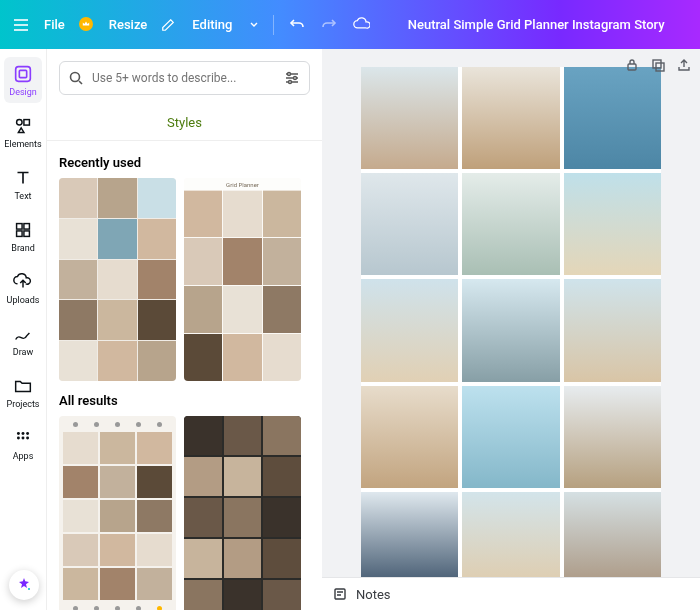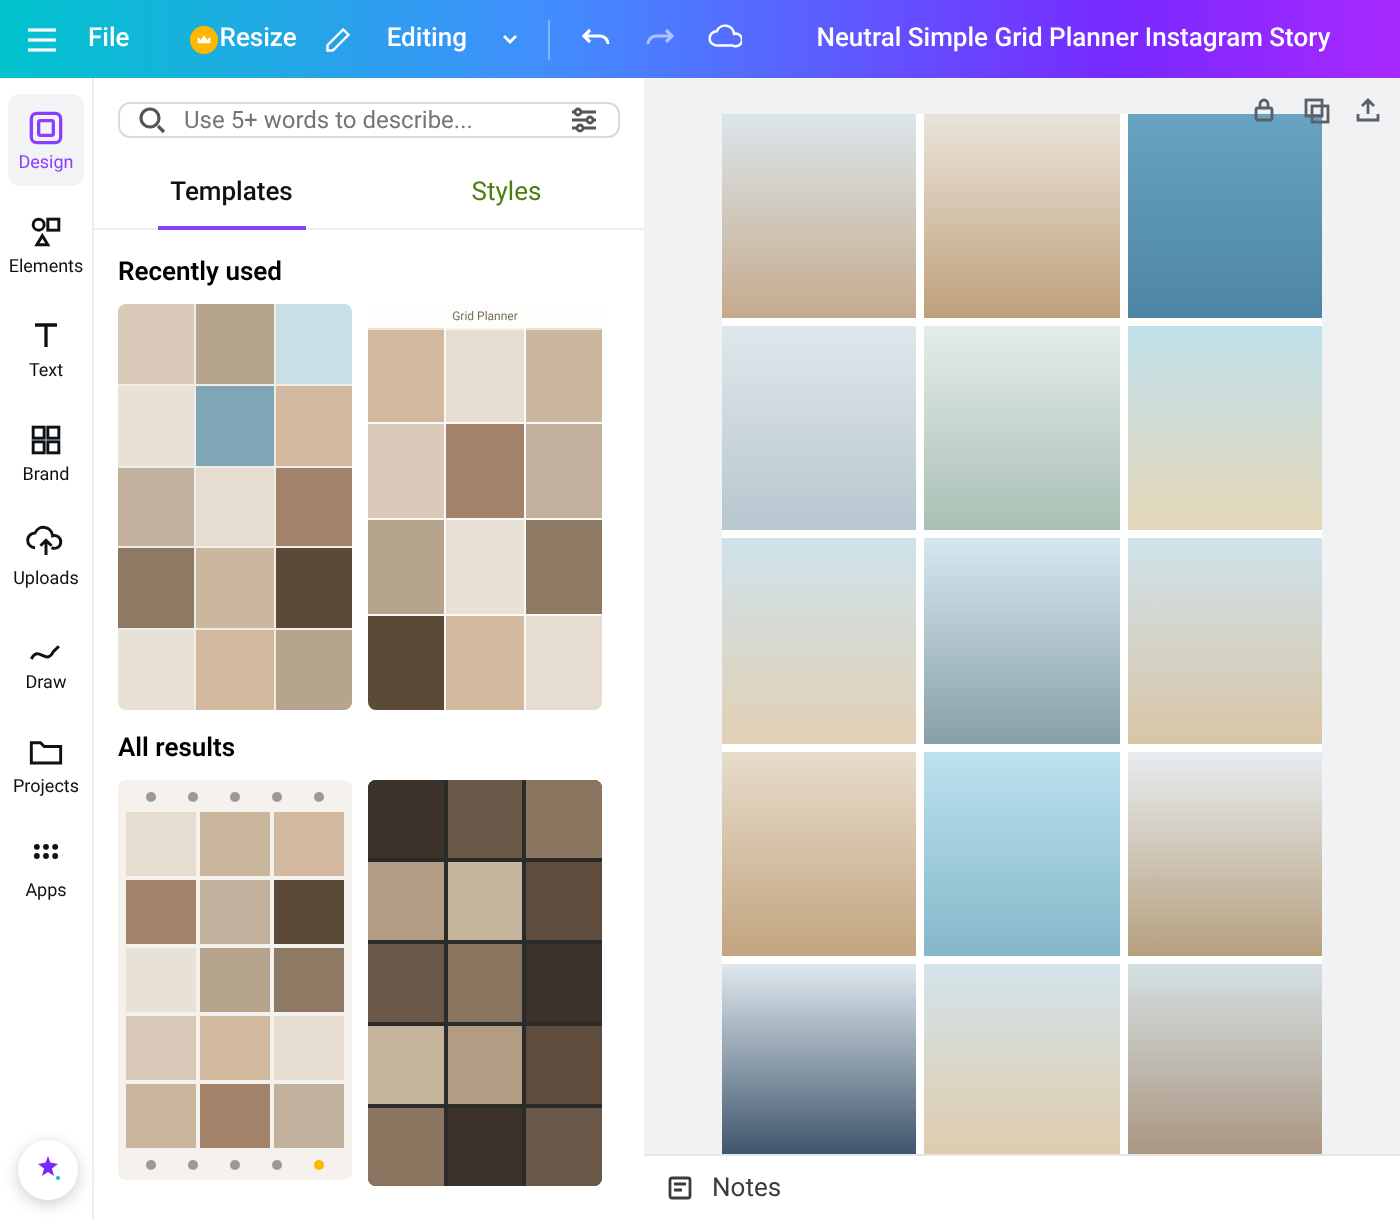--- a/index.html
+++ b/index.html
@@ -1,21 +1,21 @@
 <!DOCTYPE html>
 <html><head>
 <meta charset="utf-8">
 <style>
   * { box-sizing: border-box; margin: 0; padding: 0; font-family: -apple-system, BlinkMacSystemFont, "Segoe UI", Roboto, sans-serif; }
   body { width: 700px; height: 610px; overflow: hidden; background: #fff; display: flex; flex-direction: column; }
 
   
-  .topbar { height: 39px; background: linear-gradient(90deg, #00c4cc, #438cff 40%, #7829ff 80%, #a829ff); display: flex; align-items: center; padding: 0 12px; color: #fff; gap: 14px; font-size: 13px; flex-shrink: 0; }
+  .topbar { height: 49px; background: linear-gradient(90deg, #00c4cc, #438cff 40%, #7829ff 80%, #a829ff); display: flex; align-items: center; padding: 0 12px; color: #fff; gap: 14px; font-size: 13px; flex-shrink: 0; }
   .topbar .ico { width: 18px; height: 18px; display: inline-flex; align-items: center; justify-content: center; }
-  .resize-btn { display: flex; align-items: flex-end; gap: 1px; margin-left: 16px; }
+  .resize-btn { display: flex; align-items: flex-start; gap: 16px; }
   .crown { width: 14px; height: 14px; border-radius: 50%; background: #ffb800; display:flex; align-items:center; justify-content:center; }
   .crown svg { width: 8px; height: 8px; }
   .editing-btn { display: flex; align-items: center; gap: 17px; }
   .topbar .title { flex: 1; text-align: center; font-size: 13px; font-weight: 500; }
 
   
   .main { flex: 1; display: flex; min-height: 0; }
 
   
   .rail { width: 47px; background: #fff; border-right: 1px solid #eee; display: flex; flex-direction: column; align-items: center; padding-top: 8px; gap: 6px; flex-shrink: 0; position:relative;}
@@ -24,21 +24,21 @@
   .rail-item .rail-ico { width: 22px; height: 22px; display:flex; align-items:center; justify-content:center; }
   .rail-item span { font-size: 9px; color: #0d1216; }
   .rail-item.active span { color:#8b3dff; }
   .rail-avatar { width: 24px; height: 24px; border-radius: 4px; background: linear-gradient(135deg,#d8d8d8,#bbb); }
   .rail-fab { position: absolute; bottom: 10px; left: 9px; width: 30px; height: 30px; border-radius: 50%; background: #fff; box-shadow: 0 2px 8px rgba(0,0,0,.2); display:flex; align-items:center; justify-content:center; }
   .rail-fab svg { width:16px; height:16px; }
 
   
   .panel { width: 275px; background: #fff; display: flex; flex-direction: column; flex-shrink: 0; position:relative;}
   .search-wrap { padding: 12px; }
-  .search { display: flex; align-items: center; border: 1px solid #d8dadd; border-radius: 6px; height: 18px; padding: 0 8px; gap: 8px; }
+  .search { display: flex; align-items: center; border: 1px solid #d8dadd; border-radius: 6px; height: 34px; padding: 0 8px; gap: 8px; }
   .search input { flex: 1; border: none; outline: none; font-size: 12px; color: #666; }
   .tabs { display: flex; border-bottom: 1px solid #eee; }
   .tab { flex: 1; text-align: center; padding: 8px 0 10px; font-size: 13px; color: #4d7c0f; cursor: pointer; position:relative;}
   .tab.active { color: #0d1216; font-weight: 500; }
   .tab.active::after { content:""; position:absolute; left:32px; right:32px; bottom:-1px; height:2px; background:#8b3dff;}
   .panel-body { flex: 1; overflow-y: auto; padding: 10px 12px; }
   .panel-body h4 { font-size: 13px; font-weight: 600; margin: 4px 0 8px; }
   .thumb-row { display: flex; gap: 8px; margin-bottom: 12px; }
   .grid-thumb { width: 117px; height: 203px; border-radius: 4px; overflow: hidden; position: relative; background:#f0ece6; }
   .grid-thumb.dark { background:#2b2b29; }
@@ -241,21 +241,20 @@
         <input placeholder="Use 5+ words to describe..." style="">
         <svg width="18" height="18" viewBox="0 0 18 18" fill="none" stroke="#555" stroke-width="1.4">
             <path d="M3 5h12M3 9h12M3 13h12"></path>
             <circle cx="6" cy="5" r="1.5" fill="#fff"></circle>
             <circle cx="12" cy="9" r="1.5" fill="#fff"></circle>
             <circle cx="7" cy="13" r="1.5" fill="#fff"></circle>
           </svg>
       </div>
     </div>
     <div class="tabs">
-      <div class="tab active">Templates</div>
       <div class="tab">Styles</div>
     </div>
     <div class="panel-body">
       <h4>Recently used</h4>
       <div class="thumb-row">
         <div class="grid-thumb">
           <div class="gt-inner">
             <div class="gt-cell c1"></div>
               <div class="gt-cell c2"></div>
               <div class="gt-cell c3"></div>

